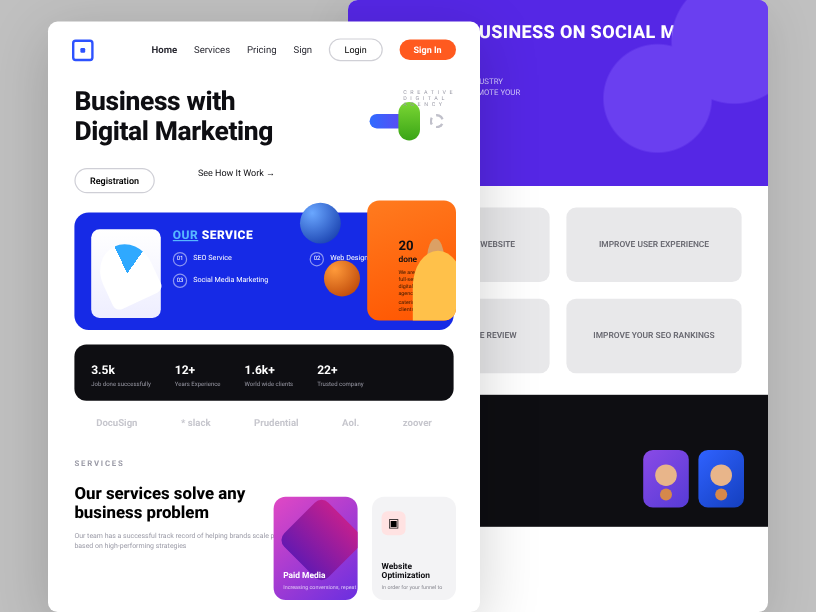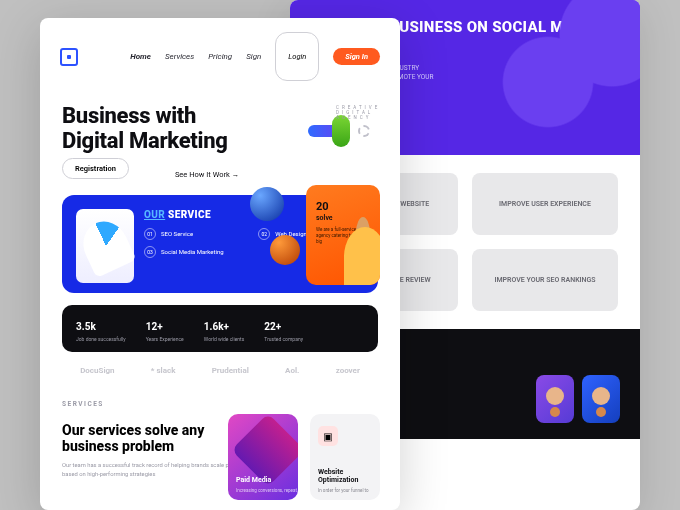--- a/index.html
+++ b/index.html
@@ -18,32 +18,32 @@
 .back-help small { color:#9a9aa6; font-size:6px; letter-spacing:.4px; }
 .back-help h3 { font-size:15px; font-weight:800; margin-top:4px; }
 .back-talk { position:absolute; left:22px; bottom:22px; background:#ffd63f; color:#111; font-size:7px; font-weight:800; padding:5px 10px; border-radius:4px; }
 .back-faces { position:absolute; right:20px; bottom:16px; display:flex; gap:8px; }
 .face { width:38px; height:48px; background:linear-gradient(135deg,#8a4ae6,#563bd6); border-radius:8px; position:relative; }
 .face.f2 { background:linear-gradient(135deg,#2f62ff,#143fbe); }
 .face::after { content:""; position:absolute; left:10px; top:12px; width:18px; height:18px; border-radius:50%; background:#e8b58a; box-shadow:0 16px 0 -4px #d6884b; }
 
 
 .front-card { position:absolute; left:40px; top:18px; width:360px; height:492px; background:#fff; border-radius:8px; box-shadow:0 12px 50px rgba(0,0,0,.18); overflow:hidden; }
-.topbar { display:flex; align-items:center; padding:14px 20px;font-style:italic; }
+.topbar { display:flex; align-items:center; padding:14px 20px; }
 .logo { width:18px; height:18px; background:#fff; border:2px solid #2d52ff; border-radius:3px; position:relative; }
 .logo::after { content:""; position:absolute; width:4px; height:4px; background:#2d52ff; top:50%; left:50%; transform:translate(-50%,-50%); border-radius:1px;}
 .nav { margin-left:auto; display:flex; gap:14px; align-items:center; }
 .nav a { font-size:8px; color:#2a2a33; text-decoration:none; }
 .nav a.active { font-weight:700; }
-.login { font-size:7.5px; padding:19px 12px; border:1px solid #d0d0d6; border-radius:12px; }
+.login { font-size:7.5px; padding:4px 12px; border:1px solid #d0d0d6; border-radius:12px; }
 .signin { font-size:7.5px; padding:4px 12px; background:#ff5a1f; color:#fff; border-radius:12px; font-weight:700; }
 
 .hero { padding:8px 22px 16px; position:relative; }
 .hero h1 { font-size:22px; font-weight:800; line-height:1.15; color:#0e0e12; letter-spacing:-.3px; }
-.hero-row { display:flex; gap:14px; align-items:flex-end; margin-top:4px; }
+.hero-row { display:flex; gap:4px; align-items:flex-start; margin-top:16px; }
 .reg { font-size:7.5px; padding:5px 12px; border:1px solid #cfcfd6; border-radius:14px; font-weight:600; }
 .howlink { font-size:7.5px; color:#0e0e12;padding-left:32px; }
 .badge { position:absolute; right:26px; top:6px; width:70px; height:70px; }
 .badge-shape { width:36px; height:12px; background:linear-gradient(90deg,#2f6bff,#6a3ff0); border-radius:6px; position:absolute; left:4px; top:24px; }
 .badge-shape::after { content:""; position:absolute; right:-6px; top:-10px; width:18px; height:32px; background:linear-gradient(#7bd634,#3aa516); border-radius:9px; }
 .badge-dot { position:absolute; right:4px; top:24px; width:12px; height:12px; border:2px dashed #c0c0ca; border-radius:50%; }
 .badge-ring { position:absolute; inset:0; }
 .badge-ring span { position:absolute; font-size:4.5px; letter-spacing:3px; color:#9a9aa6; top:4px; left:32px; transform-origin:center; }
 
 .service-wrap { padding:0 22px; }
@@ -52,21 +52,21 @@
 .mega { width:58px; height:74px; background:linear-gradient(#fff,#eef); border-radius:7px; position:relative; flex-shrink:0; }
 .mega::before { content:""; position:absolute; left:8px; top:12px; width:44px; height:50px; background:conic-gradient(#2fa9ff 0 60deg,#fff 0); border-radius:50% 50% 6px 6px; transform:rotate(-25deg); }
 .svc-title { color:#fff; font-size:10px; font-weight:800; letter-spacing:.4px; }
 .svc-title span { color:#57b7ff;text-decoration:underline; }
 .svc-list { display:grid; grid-template-columns:auto auto; gap:6px 14px; margin-top:8px; }
 .svc-item { display:flex; gap:5px; align-items:center; color:#fff; font-size:6px; }
 .circ { width:12px; height:12px; border:1px solid rgba(255,255,255,.5); border-radius:50%; display:flex; align-items:center; justify-content:center; font-size:5px; }
 .sphere { position:absolute; border-radius:50%; background:radial-gradient(circle at 30% 25%,#ff9a3a,#b23a00); }
 .sphere.s1 { width:34px; height:34px; right:94px; top:-8px; background:radial-gradient(circle at 30% 25%,#6aa7ff,#0a2ea0); }
 .sphere.s2 { width:30px; height:30px; right:78px; top:40px; }
-.years-card { position:absolute; right:-2px; top:-10px; width:74px; height:100px; background:linear-gradient(160deg,#ff7b1f,#ff5400); border-radius:10px; padding:10px; overflow:hidden; }
+.years-card { position:absolute; right:-2px; top:-10px; width:74px; height:100px; background:linear-gradient(160deg,#ff7b1f,#ff5400); border-radius:10px; padding:26px; overflow:hidden; }
 .years-card b { font-size:11px; color:#0e0e12; }
 .years-card span { font-size:7px; color:#0e0e12; font-weight:600; display:block; }
 .years-card p { font-size:4.5px; color:#3a1900; margin-top:5px; line-height:1.4; }
 .years-card::after { content:""; position:absolute; right:-6px; bottom:-2px; width:42px; height:60px; background:#ffc14a; border-radius:50% 50% 0 0; box-shadow:-2px -24px 0 -14px #dba065; }
 .dark-strip { margin-top:12px; background:#0e0e12; border-radius:10px; padding:10px 14px; display:flex; gap:20px; position:relative; z-index:2; }
 .stat { color:#fff; }
 .stat b { font-size:10px; }
 .stat span { display:block; font-size:5px; color:#9a9aa6; margin-top:2px; }
 
 .logos { display:flex; justify-content:space-around; align-items:flex-end; color:#c6c6cd; font-size:8px; padding:14px 22px 10px; font-weight:700; }
@@ -163,21 +163,21 @@
             <div class="svc-item">
                 <div class="circ">03</div>
                 <span>Social Media Marketing</span>
               </div>
           </div>
         </div>
       </div>
       <div class="sphere s1"></div>
       <div class="sphere s2"></div>
       <div class="years-card">
-        <b>20</b><span>solve</span>
+        <b>20</b><span>done</span>
         <p>We are a full-service digital agency catering to clients big</p>
       </div>
     </div>
     <div class="dark-strip">
       <div class="stat"><b>3.5k</b><span>Job done successfully</span></div>
       <div class="stat"><b>12+</b><span>Years Experience</span></div>
       <div class="stat"><b>1.6k+</b><span>World wide clients</span></div>
       <div class="stat"><b>22+</b><span>Trusted company</span></div>
     </div>
   </div>

